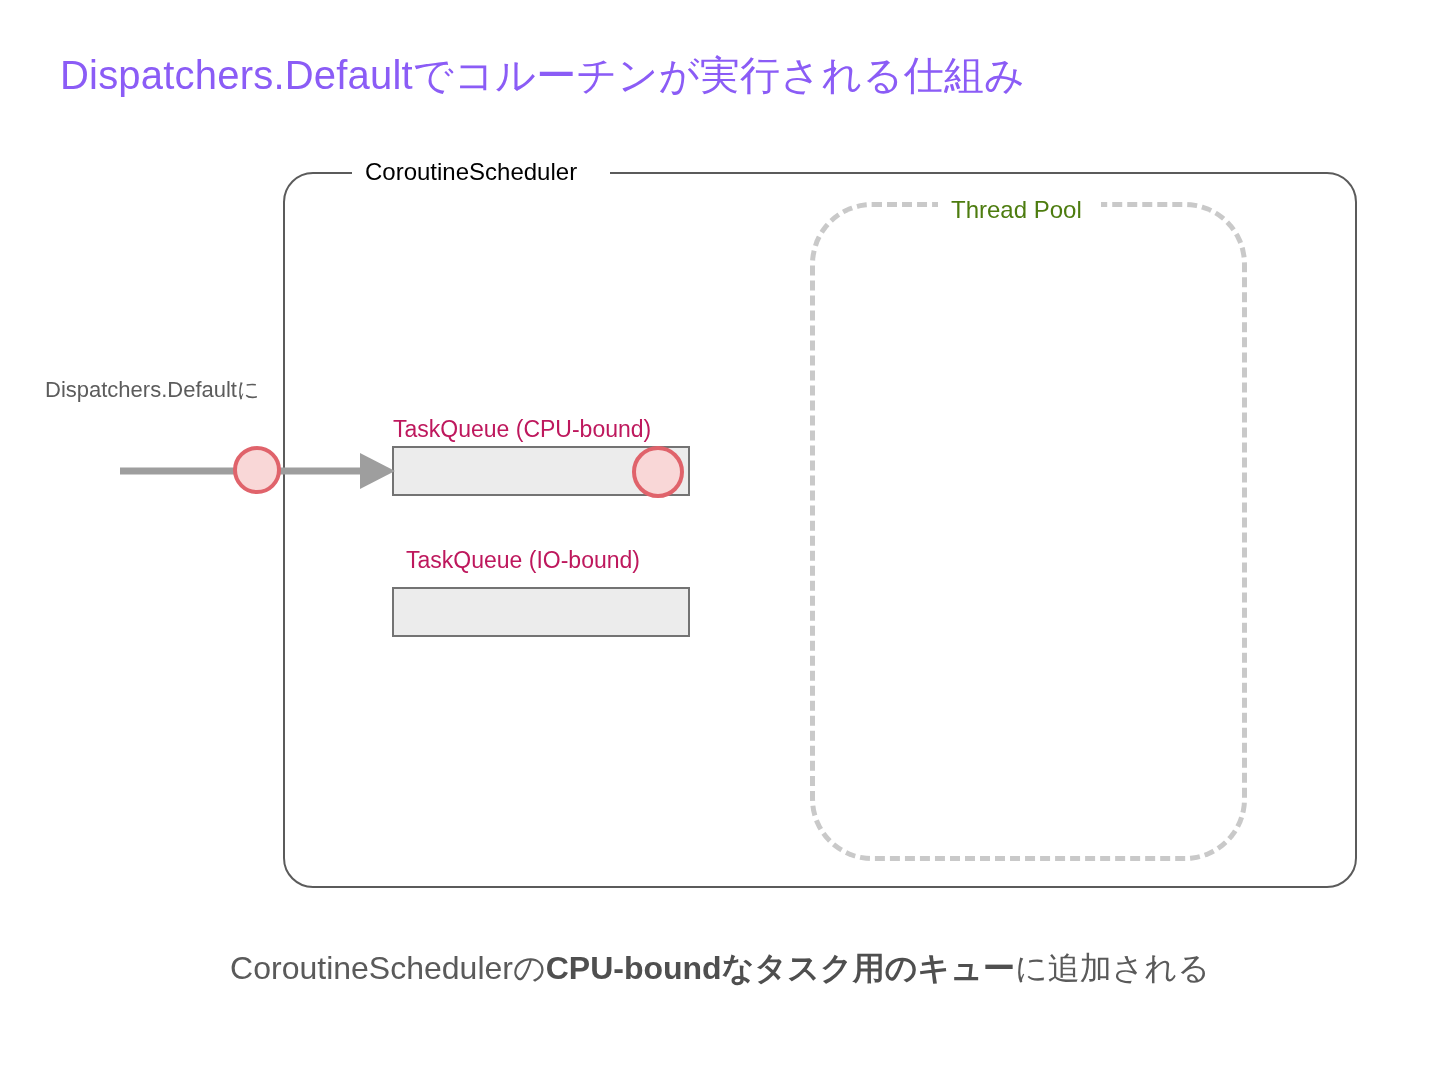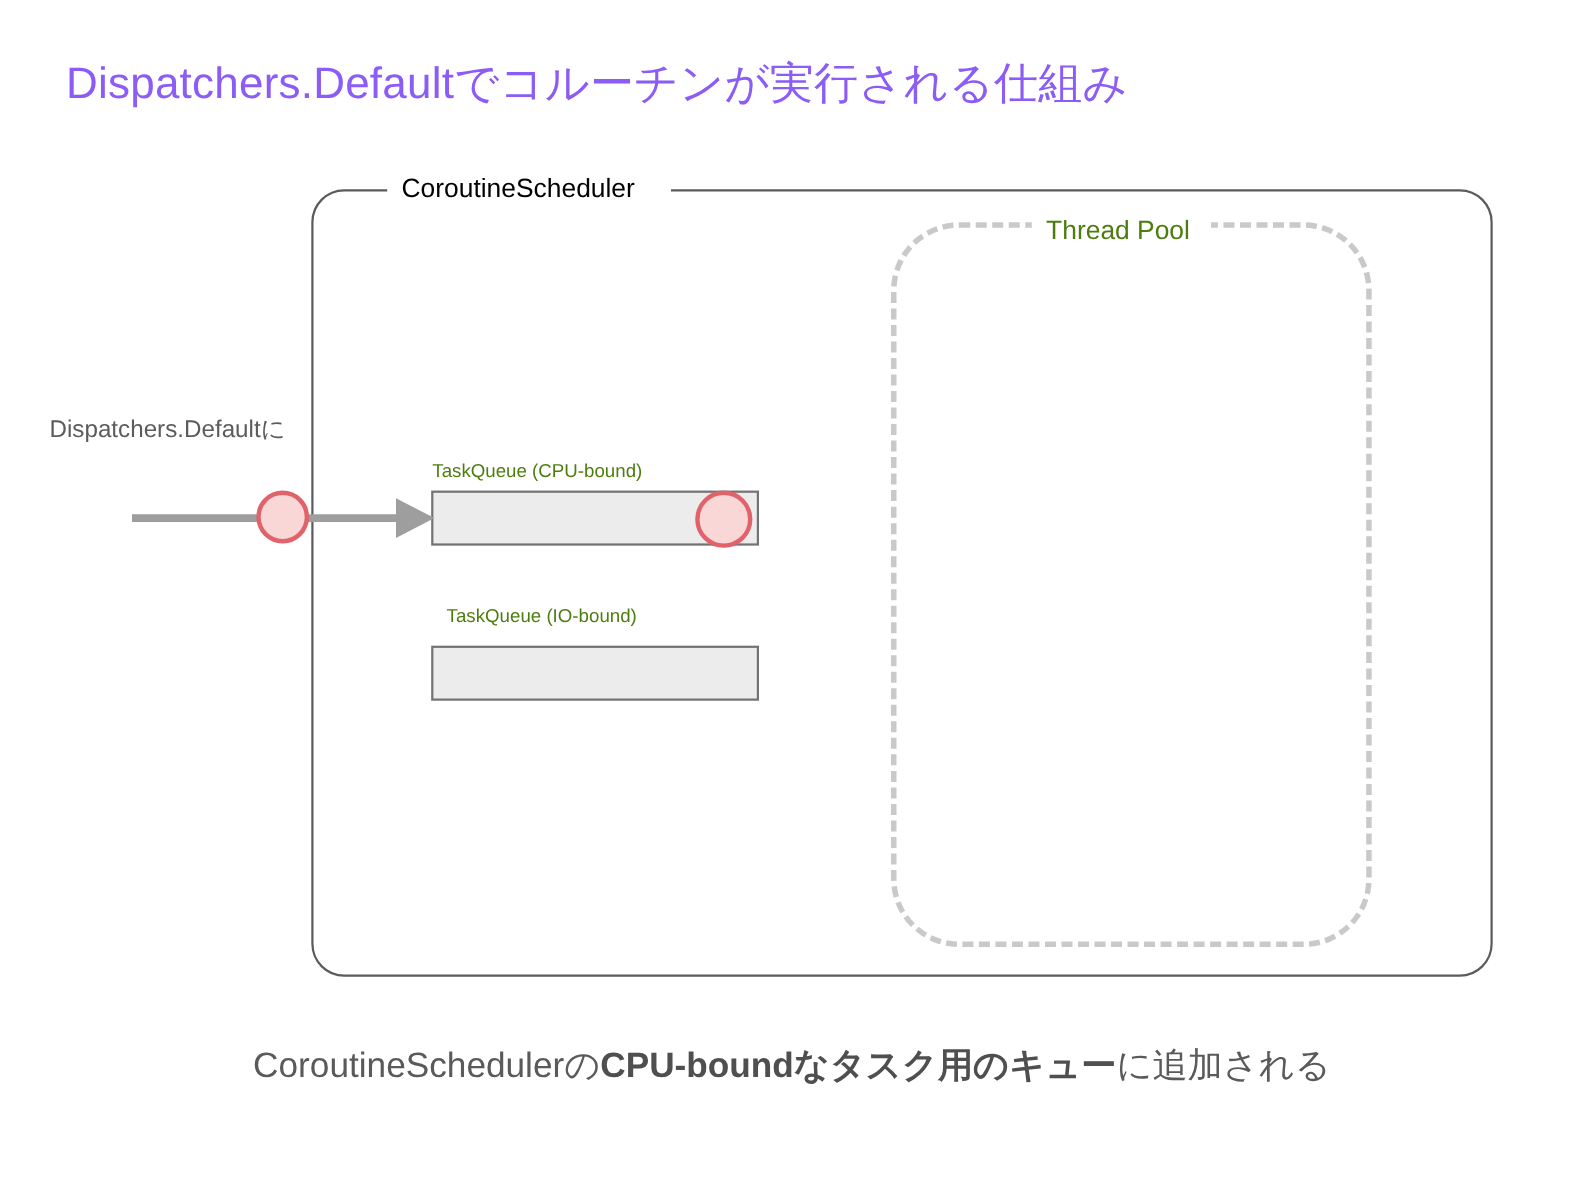--- a/index.html
+++ b/index.html
@@ -84,22 +84,22 @@
     top: 196px;
     font-size: 24px;
     color: #4d7c0f;
     white-space: nowrap;
     line-height: 28px;
   }
 
   
   .queue-label {
     position: absolute;
-    font-size: 17px;
-    color: #4d7c0f;
+    font-size: 23px;
+    color: #be185d;
     white-space: nowrap;
     line-height: 26px;
   }
   .queue-box {
     position: absolute;
     background: #ececec;
     border: 2px solid #737373;
     box-sizing: border-box;
   }
   .queue-cpu-label  { left: 393px; top: 416px; }

